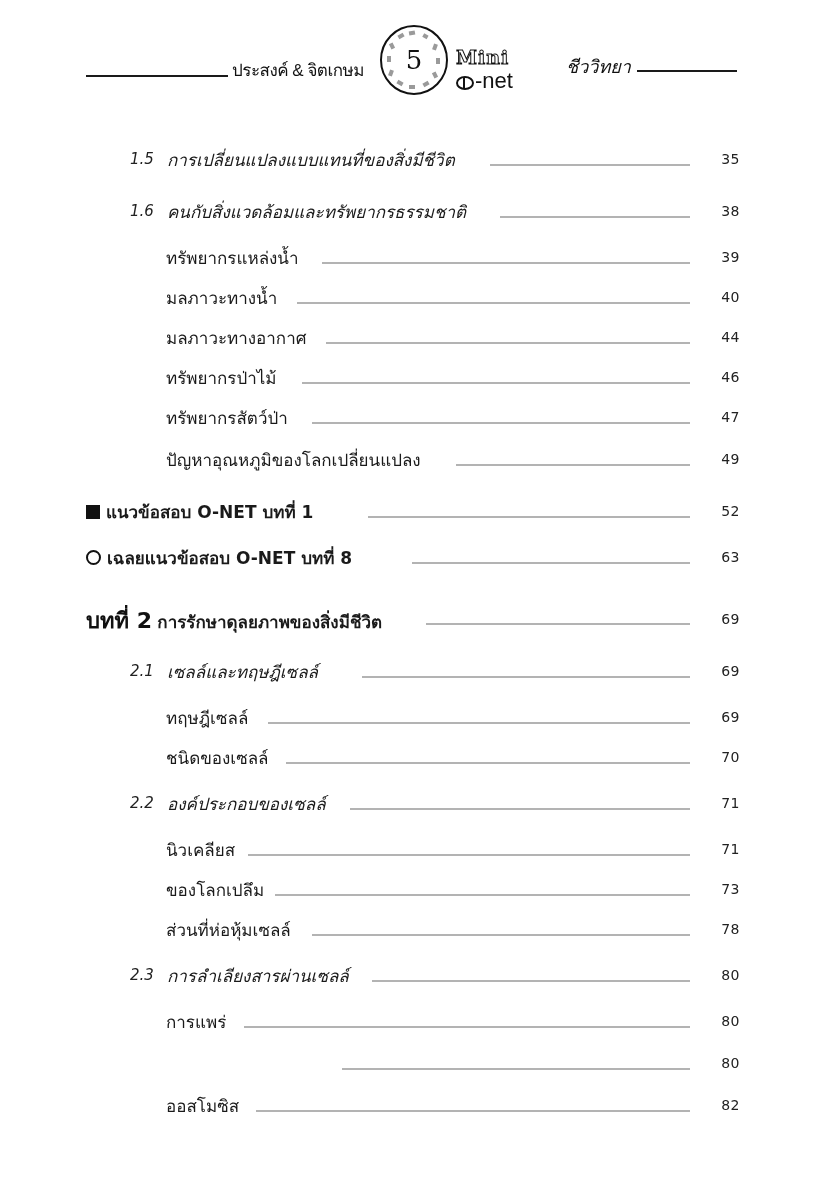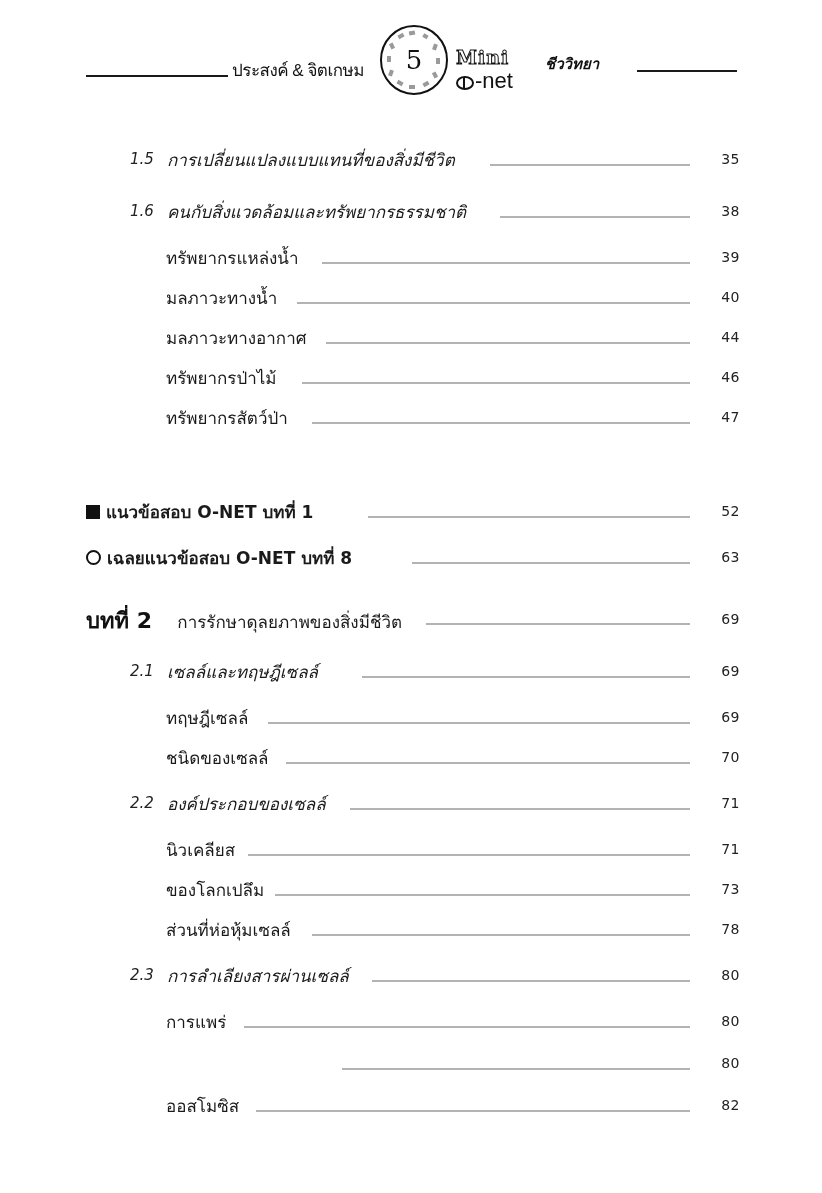--- a/index.html
+++ b/index.html
@@ -90,27 +90,26 @@
     }
     .hdr-logo-onet .ring::after {
       content: "";
       position: absolute;
       left: 5px; top: -1px;
       width: 2px; height: 12px;
       background: #111;
     }
     .hdr-subject {
       position: absolute;
-      left: 545px; top: 52px;
+      left: 566px; top: 52px;
       font-family: "DejaVu Serif", serif;
       font-style: italic;
-      font-size: 15px;
-      color: #111;
-      white-space: nowrap;
-      font-weight: bold;
+      font-size: 18px;
+      color: #111;
+      white-space: nowrap;
     }
     .hdr-rule-right {
       position: absolute;
       left: 637px; top: 70px;
       width: 100px; height: 2px;
       background: #1a1a1a;
     }
 
     
     .toc {
@@ -172,22 +171,21 @@
       vertical-align: -1px;
       margin-right: 6px;
     }
     .chapter-label {
       font-weight: bold;
       font-size: 22px;
       color: #111;
     }
     .chapter-rest {
       font-size: 17px;
-      font-weight: normal;
-      margin-left: 20px;
+      font-weight: bold;
     }
   </style>
 </head>
 <body>
 
 <div class="header">
   <div class="hdr-rule-left"></div>
   <div class="hdr-authors">ประสงค์ &amp; จิตเกษม</div>
 
   <div class="hdr-badge">
@@ -259,20 +257,25 @@
     <span class="toc-title" style="left:166px; top:0">ทรัพยากรป่าไม้</span>
     <span class="toc-page" style="top:5px">46</span>
   </div>
 
   <div class="toc-row" style="top:404px">
     <div class="toc-leader" style="left:312px; top:18px"></div>
     <span class="toc-title" style="left:166px; top:0">ทรัพยากรสัตว์ป่า</span>
     <span class="toc-page" style="top:5px">47</span>
   </div>
 
+  <div class="toc-row" style="top:446px">
+    <div class="toc-leader" style="left:456px; top:18px"></div>
+    <span class="toc-title" style="left:166px; top:0">ปัญหาอุณหภูมิของโลกเปลี่ยนแปลง</span>
+    <span class="toc-page" style="top:5px">49</span>
+  </div>
 
   <div class="toc-row" style="top:498px">
     <div class="toc-leader" style="left:368px; top:18px"></div>
     <span class="toc-title bold" style="left:86px; top:0"><span class="bullet-square"></span><span>แนวข้อสอบ O-NET บทที่ 1</span></span>
     <span class="toc-page" style="top:5px">52</span>
   </div>
 
   <div class="toc-row" style="top:544px">
     <div class="toc-leader" style="left:412px; top:18px"></div>
     <span class="toc-title bold" style="left:86px; top:0"><span class="bullet-circle"></span><span>เฉลยแนวข้อสอบ O-NET บทที่ 8</span></span>

